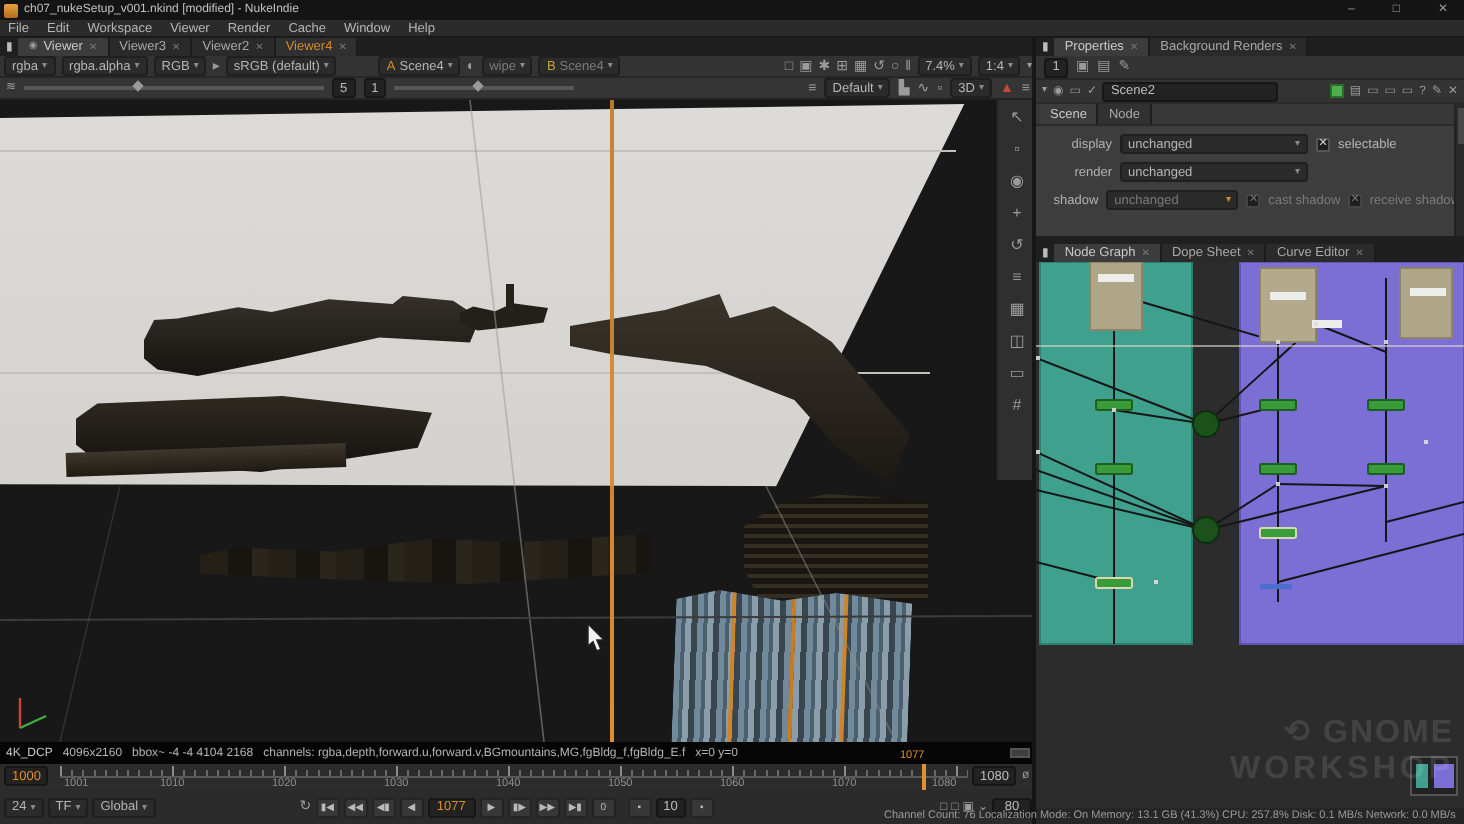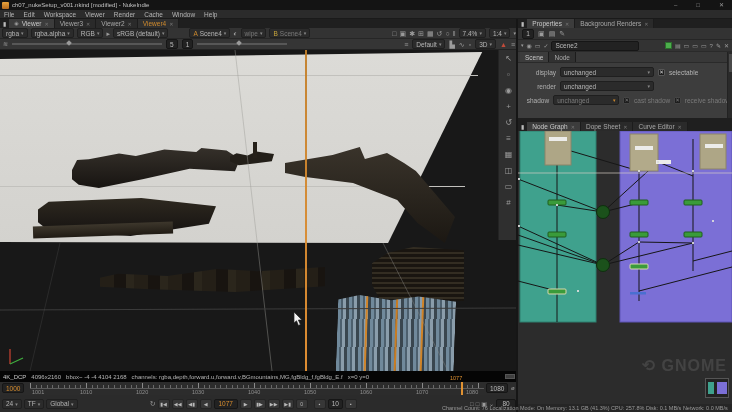--- a/index.html
+++ b/index.html
@@ -453,19 +453,20 @@
       <div class="abs" style="left:2px;top:3px;width:6px;height:12px;background:#3fa18d;"></div>
       <div class="abs" style="left:11px;top:3px;width:10px;height:12px;background:#7b6fd6;"></div>
     </div>
   </div>
 
   <div class="abs" style="left:0;top:385px;width:214px;height:8px;background:#262626;"></div>
 </div>
 
 <div class="abs" style="left:575px;top:356px;width:152px;height:46px;color:rgba(255,255,255,0.11);font-weight:bold;text-align:right;pointer-events:none;z-index:40;">
   <div style="font-size:16px;letter-spacing:1px;"><span>⟲ </span><span>GNOME</span></div>
+  <div style="font-size:16px;letter-spacing:2px;">WORKSHOP</div>
 </div>
 
 <div class="abs row" style="left:442px;top:404px;width:290px;height:8px;gap:3px;z-index:50;">
   <span style="font-size:5.5px;color:#9a9a9a;white-space:nowrap;">Channel Count: 76   Localization Mode: On   Memory: 13.1 GB (41.3%)   CPU: 257.8%   Disk: 0.1 MB/s   Network: 0.0 MB/s</span>
   <span style="width:5px;height:5px;background:#44bb44;"></span>
   <span style="width:5px;height:5px;background:#2e8f2e;"></span>
 </div>
 
 </body></html>

